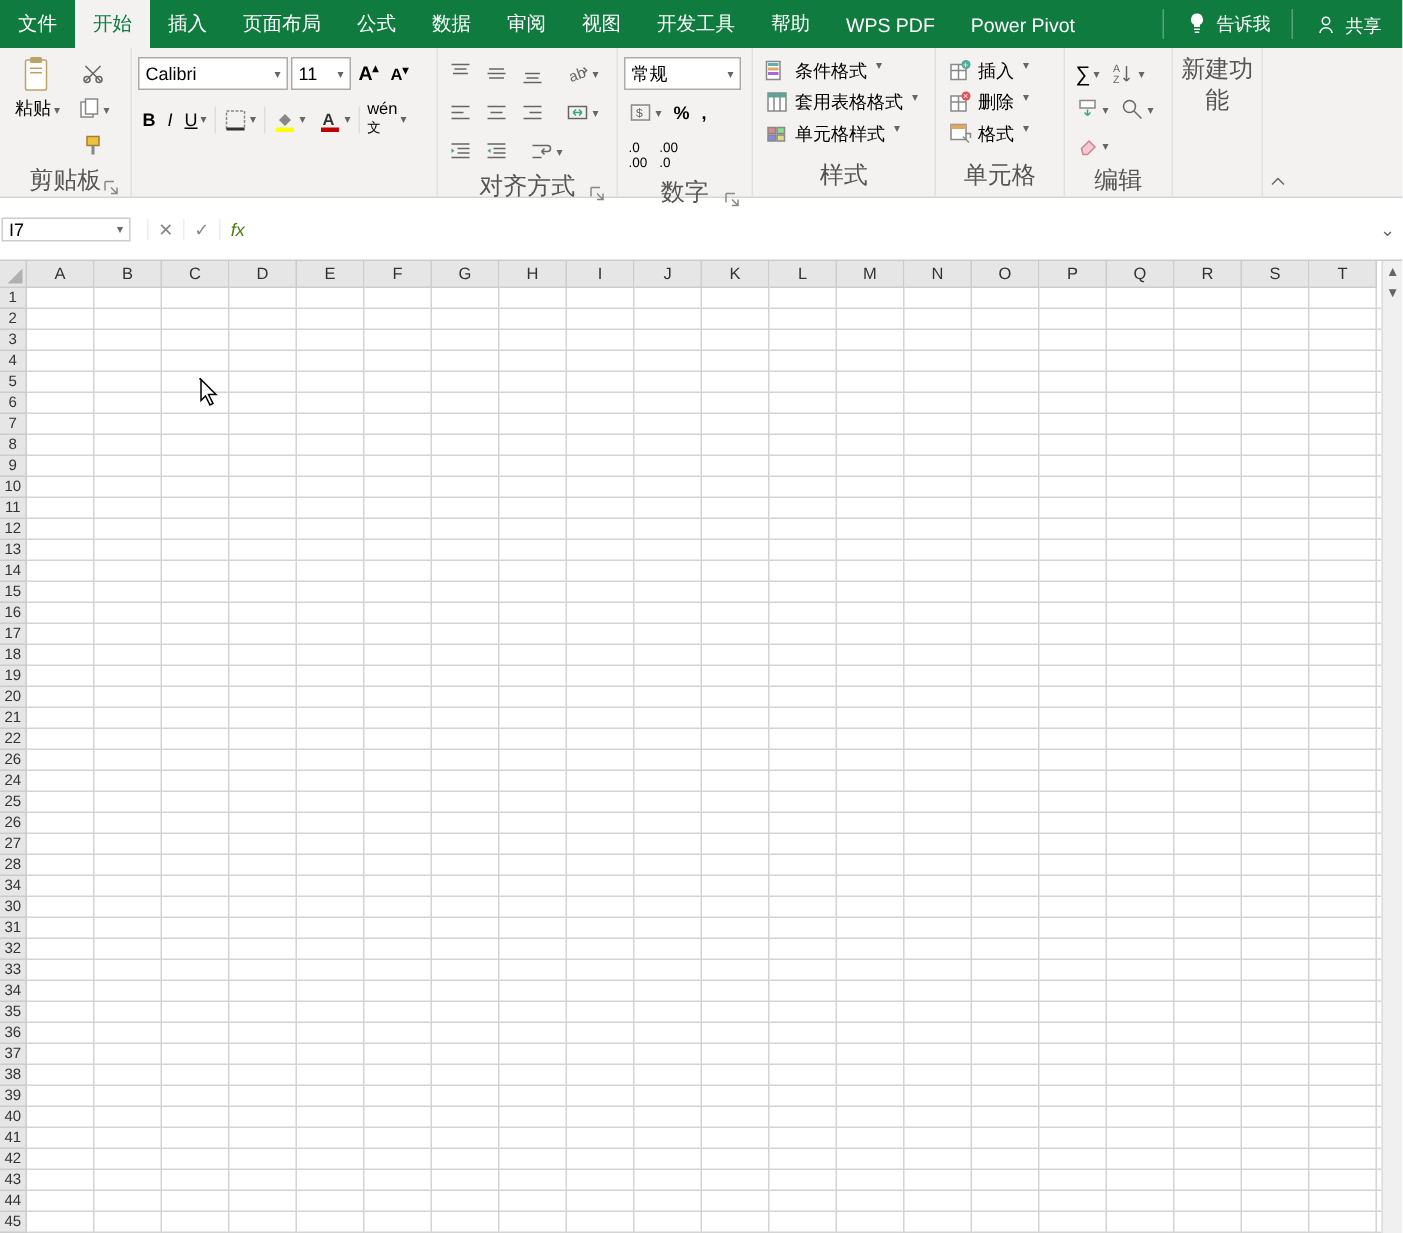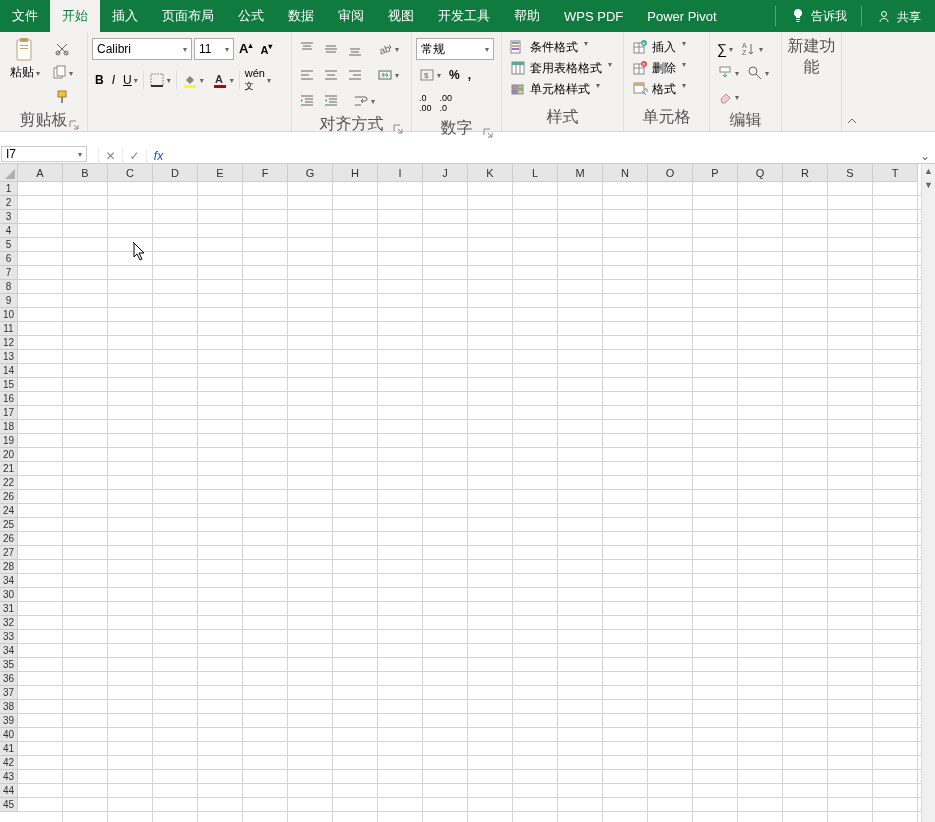--- a/index.html
+++ b/index.html
@@ -25,25 +25,25 @@
 .hstack { display: flex; gap: 2px; align-items: center; }
 .big-btn { display: flex; flex-direction: column; align-items: center; width: 42px; padding: 2px 0; cursor: pointer; }
 .big-btn .lbl { font-size: 12px; text-align: center; line-height: 1.1; margin-top: 2px; }
 .drop::after { content:"▾"; font-size:8px; margin-left:2px; color:#666; }
 .sel { border:1px solid #ababab; background:#fff; height:22px; display:flex; align-items:center; padding:0 4px; font-size:12px; }
 .sel .arrow { margin-left:auto; font-size:8px; color:#666; }
 .row-item { display:flex; align-items:flex-start; gap:4px; padding:1px 4px; font-size:12px; cursor:pointer; }
 .collapse { width: 20px; display:flex; align-items:flex-end; justify-content:center; padding-bottom:4px; }
 
 
-.fbar-row { display:flex; border-bottom:1px solid #ccc; height:32px; align-items:flex-end; background:#fff; }
+.fbar-row { display:flex; border-bottom:1px solid #ccc; height:42px; align-items:center; background:#fff; }
 .namebox { width:86px; border:1px solid #ccc; background:#fff; display:flex; align-items:center; padding:0 4px; margin:1px; font-size:12px; }
 .namebox .arrow { margin-left:auto; font-size:8px; color:#666; }
 .fb-btn { width:24px; display:flex; align-items:center; justify-content:center; color:#888; border-left:1px solid #eee; }
-.fx { font-style:italic; color:#1d4ed8; }
+.fx { font-style:italic; color:#4d7c0f; }
 .formula-input { flex:1; padding:0 6px; display:flex; align-items:center; }
 .expand-fb { width:20px; display:flex; align-items:center; justify-content:center; color:#666; }
 
 
 .grid-area { position:relative; height: calc(822px - 32px - 100px - 24px); overflow:hidden; background:#fff; }
 .corner { position:absolute; left:0; top:0; width:18px; height:18px; background:#e6e6e6; border-right:1px solid #ccc; border-bottom:1px solid #ccc; }
 .corner::after { content:""; position:absolute; right:2px; bottom:2px; width:0; height:0; border-style:solid; border-width:0 0 10px 10px; border-color:transparent transparent #b0b0b0 transparent; }
 .col-headers { position:absolute; left:18px; right:14px; top:0; height:18px; display:flex; }
 .ch { flex:0 0 45px; background:#e6e6e6; border-right:1px solid #ccc; border-bottom:1px solid #ccc; text-align:center; font-size:11px; line-height:18px; color:#333; }
 .row-headers { position:absolute; left:0; top:18px; bottom:0; width:18px; }

